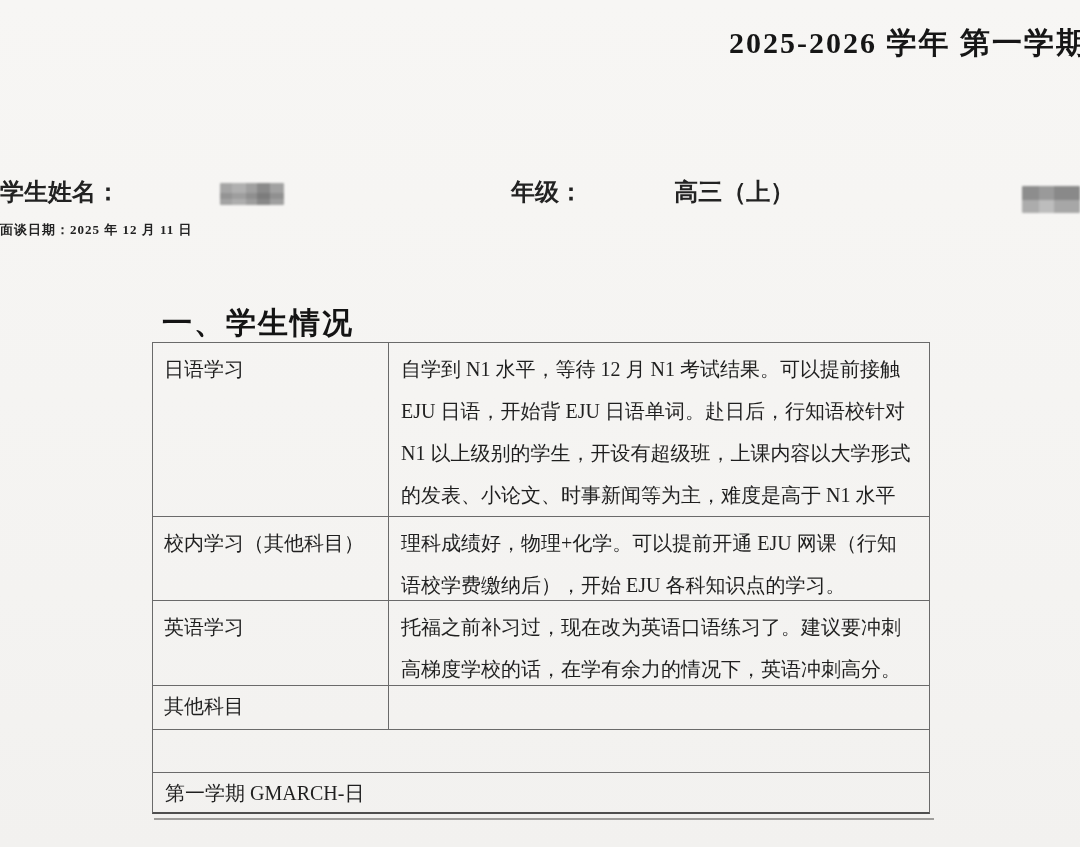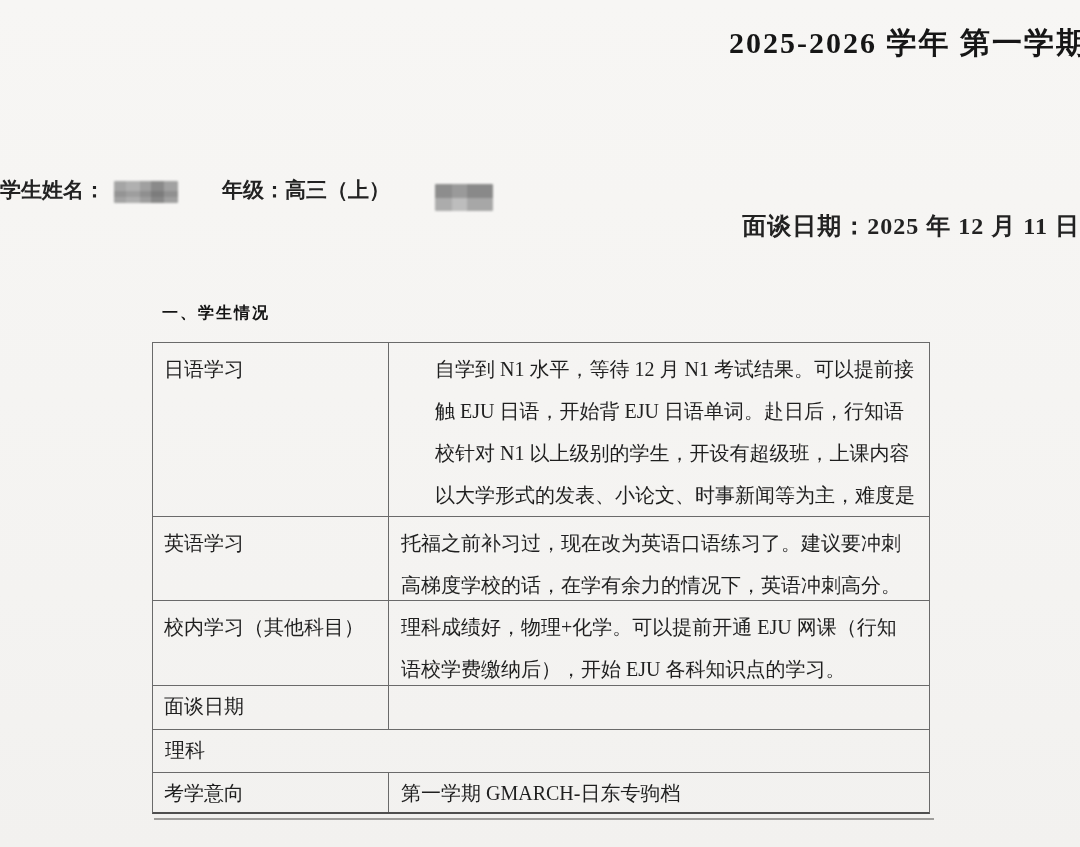--- a/index.html
+++ b/index.html
@@ -28,36 +28,36 @@
   }
   .doc-title.line1 { top: 23px; }
   .doc-title.line2 { top: 79px; }
 
   .info-row {
     position: absolute;
     top: 176px;
     left: 0;
     width: 100%;
     display: flex;
-    justify-content: flex-start;
+    justify-content: space-between;
     align-items: center;
-    font-size: 21px;
+    font-size: 24px;
     font-weight: 600;
     color: #222;
   }
   .info-row .gap-a { width: 44px; }
   .info-row .gap-b { width: 36px; }
 
   .date-row {
     position: absolute;
-    top: 210px;
+    top: 221px;
     left: 0;
     width: 100%;
-    text-align: right;
-    font-size: 24px;
+    text-align: left;
+    font-size: 13px;
     font-weight: 600;
     color: #222;
     letter-spacing: 1px;
   }
 
   .redact {
     display: inline-block;
     border-radius: 1px;
     filter: blur(1.3px);
   }
@@ -79,41 +79,41 @@
       linear-gradient(90deg, #c2c2c2 0 30%, #d5d5d5 30% 55%, #bdbdbd 55% 100%),
       linear-gradient(180deg, #b9b9b9 0 52%, #e2e2e2 52% 100%);
     background-blend-mode: multiply;
     transform: translateY(7px);
   }
 
   .section-heading {
     position: absolute;
     top: 303px;
     left: 162px;
-    font-size: 16px;
+    font-size: 30px;
     font-weight: bold;
     letter-spacing: 2px;
     color: #141414;
   }
 
   .info-table {
     position: absolute;
     top: 342px;
     left: 152px;
     width: 776px;
     border: 1px solid #6a6a6a;
     border-bottom: 2px solid #4f4f4f;
     background: transparent;
   }
   .t-row {
     display: grid;
     grid-template-columns: 236px 1fr;
     border-top: 1px solid #6a6a6a;
   }
-  .t-row:first-child { border-top: none; gap: 34px; }
+  .t-row:first-child { border-top: none; }
   .t-row:nth-child(1) { height: 173px; }
   .t-row:nth-child(2) { height: 83px; }
   .t-row:nth-child(3) { height: 84px; }
   .t-row:nth-child(4) { height: 43px; }
   .t-row:nth-child(5) { height: 42px; }
   .t-row:nth-child(6) { height: 39px; }
   .t-cell {
     font-size: 20px;
     line-height: 42px;
     overflow: hidden;
@@ -163,34 +163,32 @@
   </div>
 
   <div class="section-heading">一、学生情况</div>
 
   <div class="info-table">
     <div class="t-row">
       <div class="t-cell label">日语学习</div>
       <div class="t-cell content">自学到 N1 水平，等待 12 月 N1 考试结果。可以提前接触 EJU 日语，开始背 EJU 日语单词。赴日后，行知语校针对 N1 以上级别的学生，开设有超级班，上课内容以大学形式的发表、小论文、时事新闻等为主，难度是高于 N1 水平的日语学习。</div>
     </div>
     <div class="t-row">
+      <div class="t-cell label">校内学习（其他科目）</div>
+      <div class="t-cell content">理科成绩好，物理+化学。可以提前开通 EJU 网课（行知语校学费缴纳后），开始 EJU 各科知识点的学习。</div>
+    </div>
+    <div class="t-row">
       <div class="t-cell label">英语学习</div>
       <div class="t-cell content">托福之前补习过，现在改为英语口语练习了。建议要冲刺高梯度学校的话，在学有余力的情况下，英语冲刺高分。</div>
     </div>
     <div class="t-row">
-      <div class="t-cell label">校内学习（其他科目）</div>
-      <div class="t-cell content">理科成绩好，物理+化学。可以提前开通 EJU 网课（行知语校学费缴纳后），开始 EJU 各科知识点的学习。</div>
+      <div class="t-cell label">其他科目</div>
     </div>
     <div class="t-row">
-      <div class="t-cell label">面谈日期</div>
     </div>
     <div class="t-row">
-      <div class="t-cell content">理科</div>
-    </div>
-    <div class="t-row">
-      <div class="t-cell label">考学意向</div>
       <div class="t-cell content">第一学期 GMARCH-日东专驹档</div>
     </div>
   </div>
 
   <div class="table-shadow"></div>
 
 </div>
 
 </body></html>

